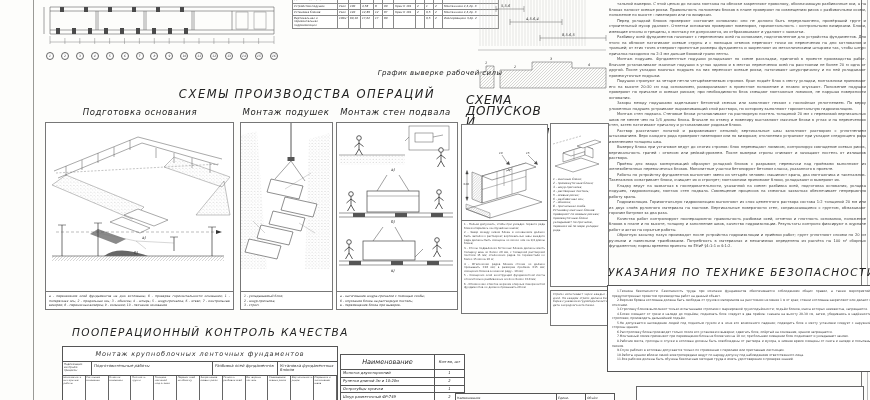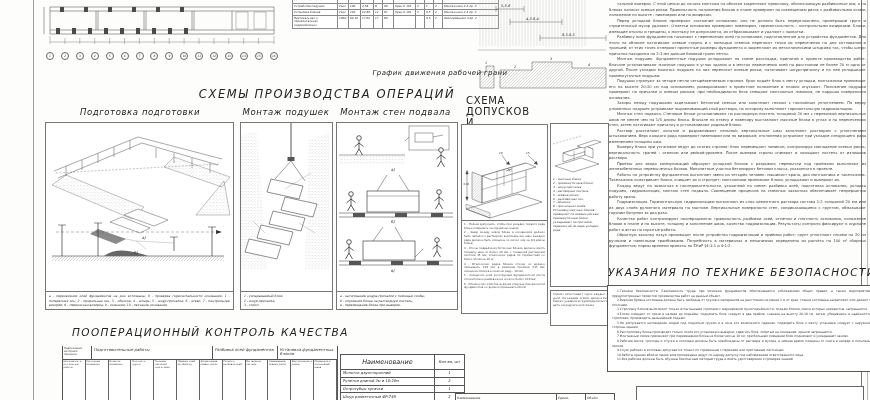--- a/index.html
+++ b/index.html
@@ -3,21 +3,21 @@
 <meta charset="utf-8">
 <style>
   html,body{margin:0;padding:0;background:#e8e8e6;}
   .sheet{position:relative;width:870px;height:400px;background:#fdfdfb;overflow:hidden;
          font-family:"DejaVu Sans",sans-serif;color:#2f2f2f;}
   .abs{position:absolute;}
   .ghead{font-style:italic;color:#222;text-align:center;white-space:nowrap;}
   .h-main{font-size:11.5px;letter-spacing:1.6px;}
   .h-sub{font-size:8.5px;letter-spacing:.6px;}
   .h-sec{font-size:10.5px;letter-spacing:1.4px;}
-  .h-two{font-size:10px;line-height:11px;letter-spacing:.7px;color:#222;}
+  .h-two{font-style:italic;font-size:12px;line-height:11px;letter-spacing:.7px;color:#222;}
   .frame{background:#9a9a96;}
   .panel{position:absolute;border:.8px solid #777;background:#fff;display:flex;flex-direction:column;}
   .panel svg{display:block;}
   .cap{border-top:.8px solid #777;margin-top:auto;padding:2px 3px;font-size:3.1px;line-height:4.2px;
        font-style:italic;color:#333;text-align:justify;}
   .pre{white-space:pre-line;}
   .tinytext{font-size:3.7px;line-height:5.5px;color:#3c3c3c;text-align:justify;overflow:hidden;}
   .tinytext p{margin:0;text-indent:8px;}
   table.sched{border-collapse:collapse;table-layout:fixed;background:#fff;}
   .sched td{border:.6px solid #8a8a8a;font-size:2.8px;line-height:3.3px;font-style:italic;
@@ -232,24 +232,24 @@
     <text x="50" y="20" font-size="3.6" font-style="italic" fill="#333">4,5-6,4</text>
     <text x="86" y="36" font-size="3.6" font-style="italic" fill="#333">8,5-6,5</text>
     <polygon points="4,88 4,72 10,72 10,66 18,66 18,88" fill="url(#dh)" stroke="#555" stroke-width="0.5"></polygon>
     <polygon points="24,88 24,70 56,70 56,62 96,62 96,68 130,68 130,88" fill="url(#dh)" stroke="#555" stroke-width="0.5"></polygon>
     <text x="9" y="64" font-size="3.4" font-style="italic" fill="#333">1</text>
     <text x="38" y="67.5" font-size="3.4" font-style="italic" fill="#333">2</text>
     <text x="74" y="59.5" font-size="3.4" font-style="italic" fill="#333">3</text>
     <text x="112" y="65.5" font-size="3.4" font-style="italic" fill="#333">4</text>
   </svg>
 
-  <div class="abs ghead" style="left:360px;top:69px;width:160px;font-size:7px;letter-spacing:.4px;">График движения рабочей грани</div>
-
-  <div class="abs ghead h-main" style="left:172px;top:87px;width:310px;">СХЕМЫ ПРОИЗВОДСТВА ОПЕРАЦИЙ</div>
-  <div class="abs ghead h-sub" style="left:55px;top:107px;width:170px;">Подготовка подготовки</div>
+  <div class="abs ghead" style="left:360px;top:69px;width:160px;font-size:7px;letter-spacing:.4px;">График выверке рабочей силы</div>
+
+  <div class="abs ghead h-main" style="left:152px;top:87px;width:310px;">СХЕМЫ ПРОИЗВОДСТВА ОПЕРАЦИЙ</div>
+  <div class="abs ghead h-sub" style="left:55px;top:107px;width:170px;">Подготовка основания</div>
   <div class="abs ghead h-sub" style="left:240px;top:107px;width:92px;">Монтаж подушек</div>
   <div class="abs ghead h-sub" style="left:333px;top:107px;width:125px;">Монтаж стен подвала</div>
   <div class="abs h-two" style="left:466px;top:95px;width:90px;">
     <div>СХЕМА ДОПУСКОВ</div>
     <div>И ПРИМЕНЕНИЯ</div>
   </div>
 
   <div class="panel" style="left:45px;top:122px;width:187px;height:186px;">
     <svg width="185" height="141" viewBox="0 0 185 141">
       <defs>
@@ -510,20 +510,21 @@
       <div>6.Расстроповку блока производят только после его установки и выверки; сдвигать блок, опёртый на основание, краном запрещается.</div>
       <div>7.Монтажный ломик применяют при перемещении блока не более чем на 10 см; при большем смещении блок поднимают и укладывают заново.</div>
       <div>8.Рабочие места, проходы и спуски в котлован должны быть освобождены от раствора и мусора, в зимнее время очищены от снега и наледи и посыпаны песком.</div>
       <div>9.Спуск рабочих в котлован допускается только по стремянкам с перилами или приставным лестницам.</div>
       <div>10.Работы краном вблизи линий электропередачи ведут по наряду-допуску под наблюдением ответственного лица.</div>
       <div>11.Все рабочие должны быть обучены безопасным методам труда и иметь удостоверения о проверке знаний.</div>
     </div>
 
   <div class="abs ghead h-sec" style="left:72px;top:326px;width:260px;">ПООПЕРАЦИОННЫЙ КОНТРОЛЬ КАЧЕСТВА</div>
   <div class="abs" style="left:62px;top:346px;width:276px;">
+    <div class="qt-title">Монтаж крупноблочных ленточных фундаментов</div>
     <div class="qt-r2">
       <div class="qt-left">Подлежащие контролю процессы</div>
       <div class="qt-g" style="width:116px;">Подготовительные работы</div>
       <div class="qt-g" style="width:60px;">Разбивка осей фундаментов</div>
       <div class="qt-g" style="flex:1;">Установка фундаментных блоков</div>
     </div>
     <div class="qt-r3">
         <div class="qt-sub">Наличие акта на скрытые работы</div>
         <div class="qt-sub">Состояние основания</div>
         <div class="qt-sub">Отметки основания</div>

